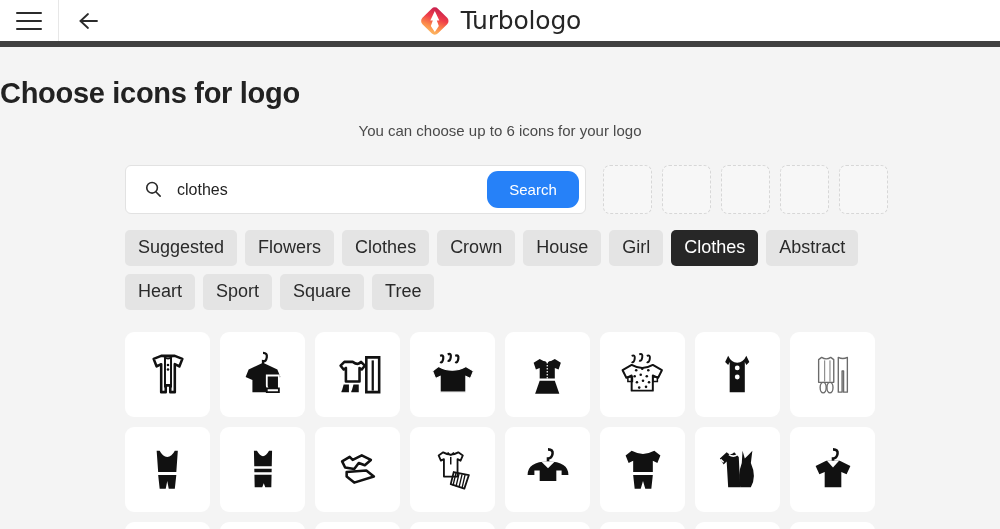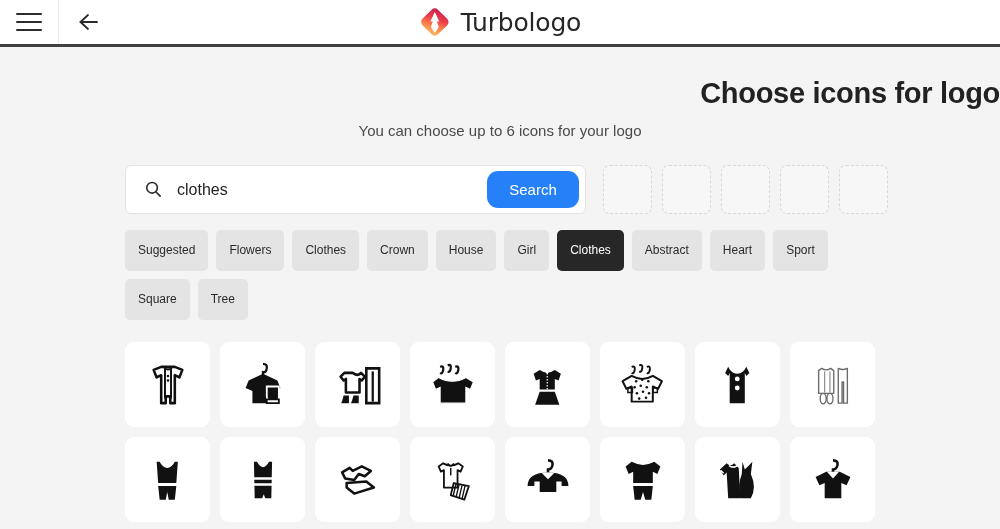--- a/index.html
+++ b/index.html
@@ -8,21 +8,21 @@
     overflow: hidden;
     background: #f4f4f4;
     font-family: "Liberation Sans", sans-serif;
     color: #1f1f1f;
   }
 
   
   .header {
     height: 47px;
     background: #ffffff;
-    border-bottom: 3px solid #404040;
+    border-bottom: 6px solid #404040;
     display: flex;
     align-items: stretch;
     position: relative;
   }
   .hdr-btn {
     width: 58px;
     display: flex; align-items: center; justify-content: center;
     cursor: pointer;
   }
   .hdr-divider { width: 1px; background: #e7e7e7; align-self: stretch; }
@@ -42,21 +42,21 @@
     font-size: 25px;
     letter-spacing: -0.2px;
     color: #262626;
     font-family: "DejaVu Sans", sans-serif;
     font-weight: 400;
   }
 
   
   .page { padding-top: 30px; }
   .title {
-    text-align: right;
+    text-align: left;
     font-size: 29px;
     font-weight: bold;
     color: #222;
     letter-spacing: -0.3px;
   }
   .subtitle {
     text-align: center;
     font-size: 15px;
     color: #4a4a4a;
     margin-top: 12px;
@@ -112,22 +112,22 @@
   .tags {
     display: flex; flex-wrap: wrap;
     gap: 8px;
     margin: 16px 0 0 125px;
     width: 760px;
   }
   .tag {
     background: #e4e4e4;
     color: #2a2a2a;
     border-radius: 5px;
-    font-size: 12px;
-    padding: 14px 13px;
+    font-size: 18px;
+    padding: 8px 13px;
     cursor: pointer;
     line-height: 1.1;
     white-space: nowrap;
   }
   .tag.active { background: #272727; color: #ffffff; }
 
   
   .grid {
     display: grid;
     grid-template-columns: repeat(8, 85px);

